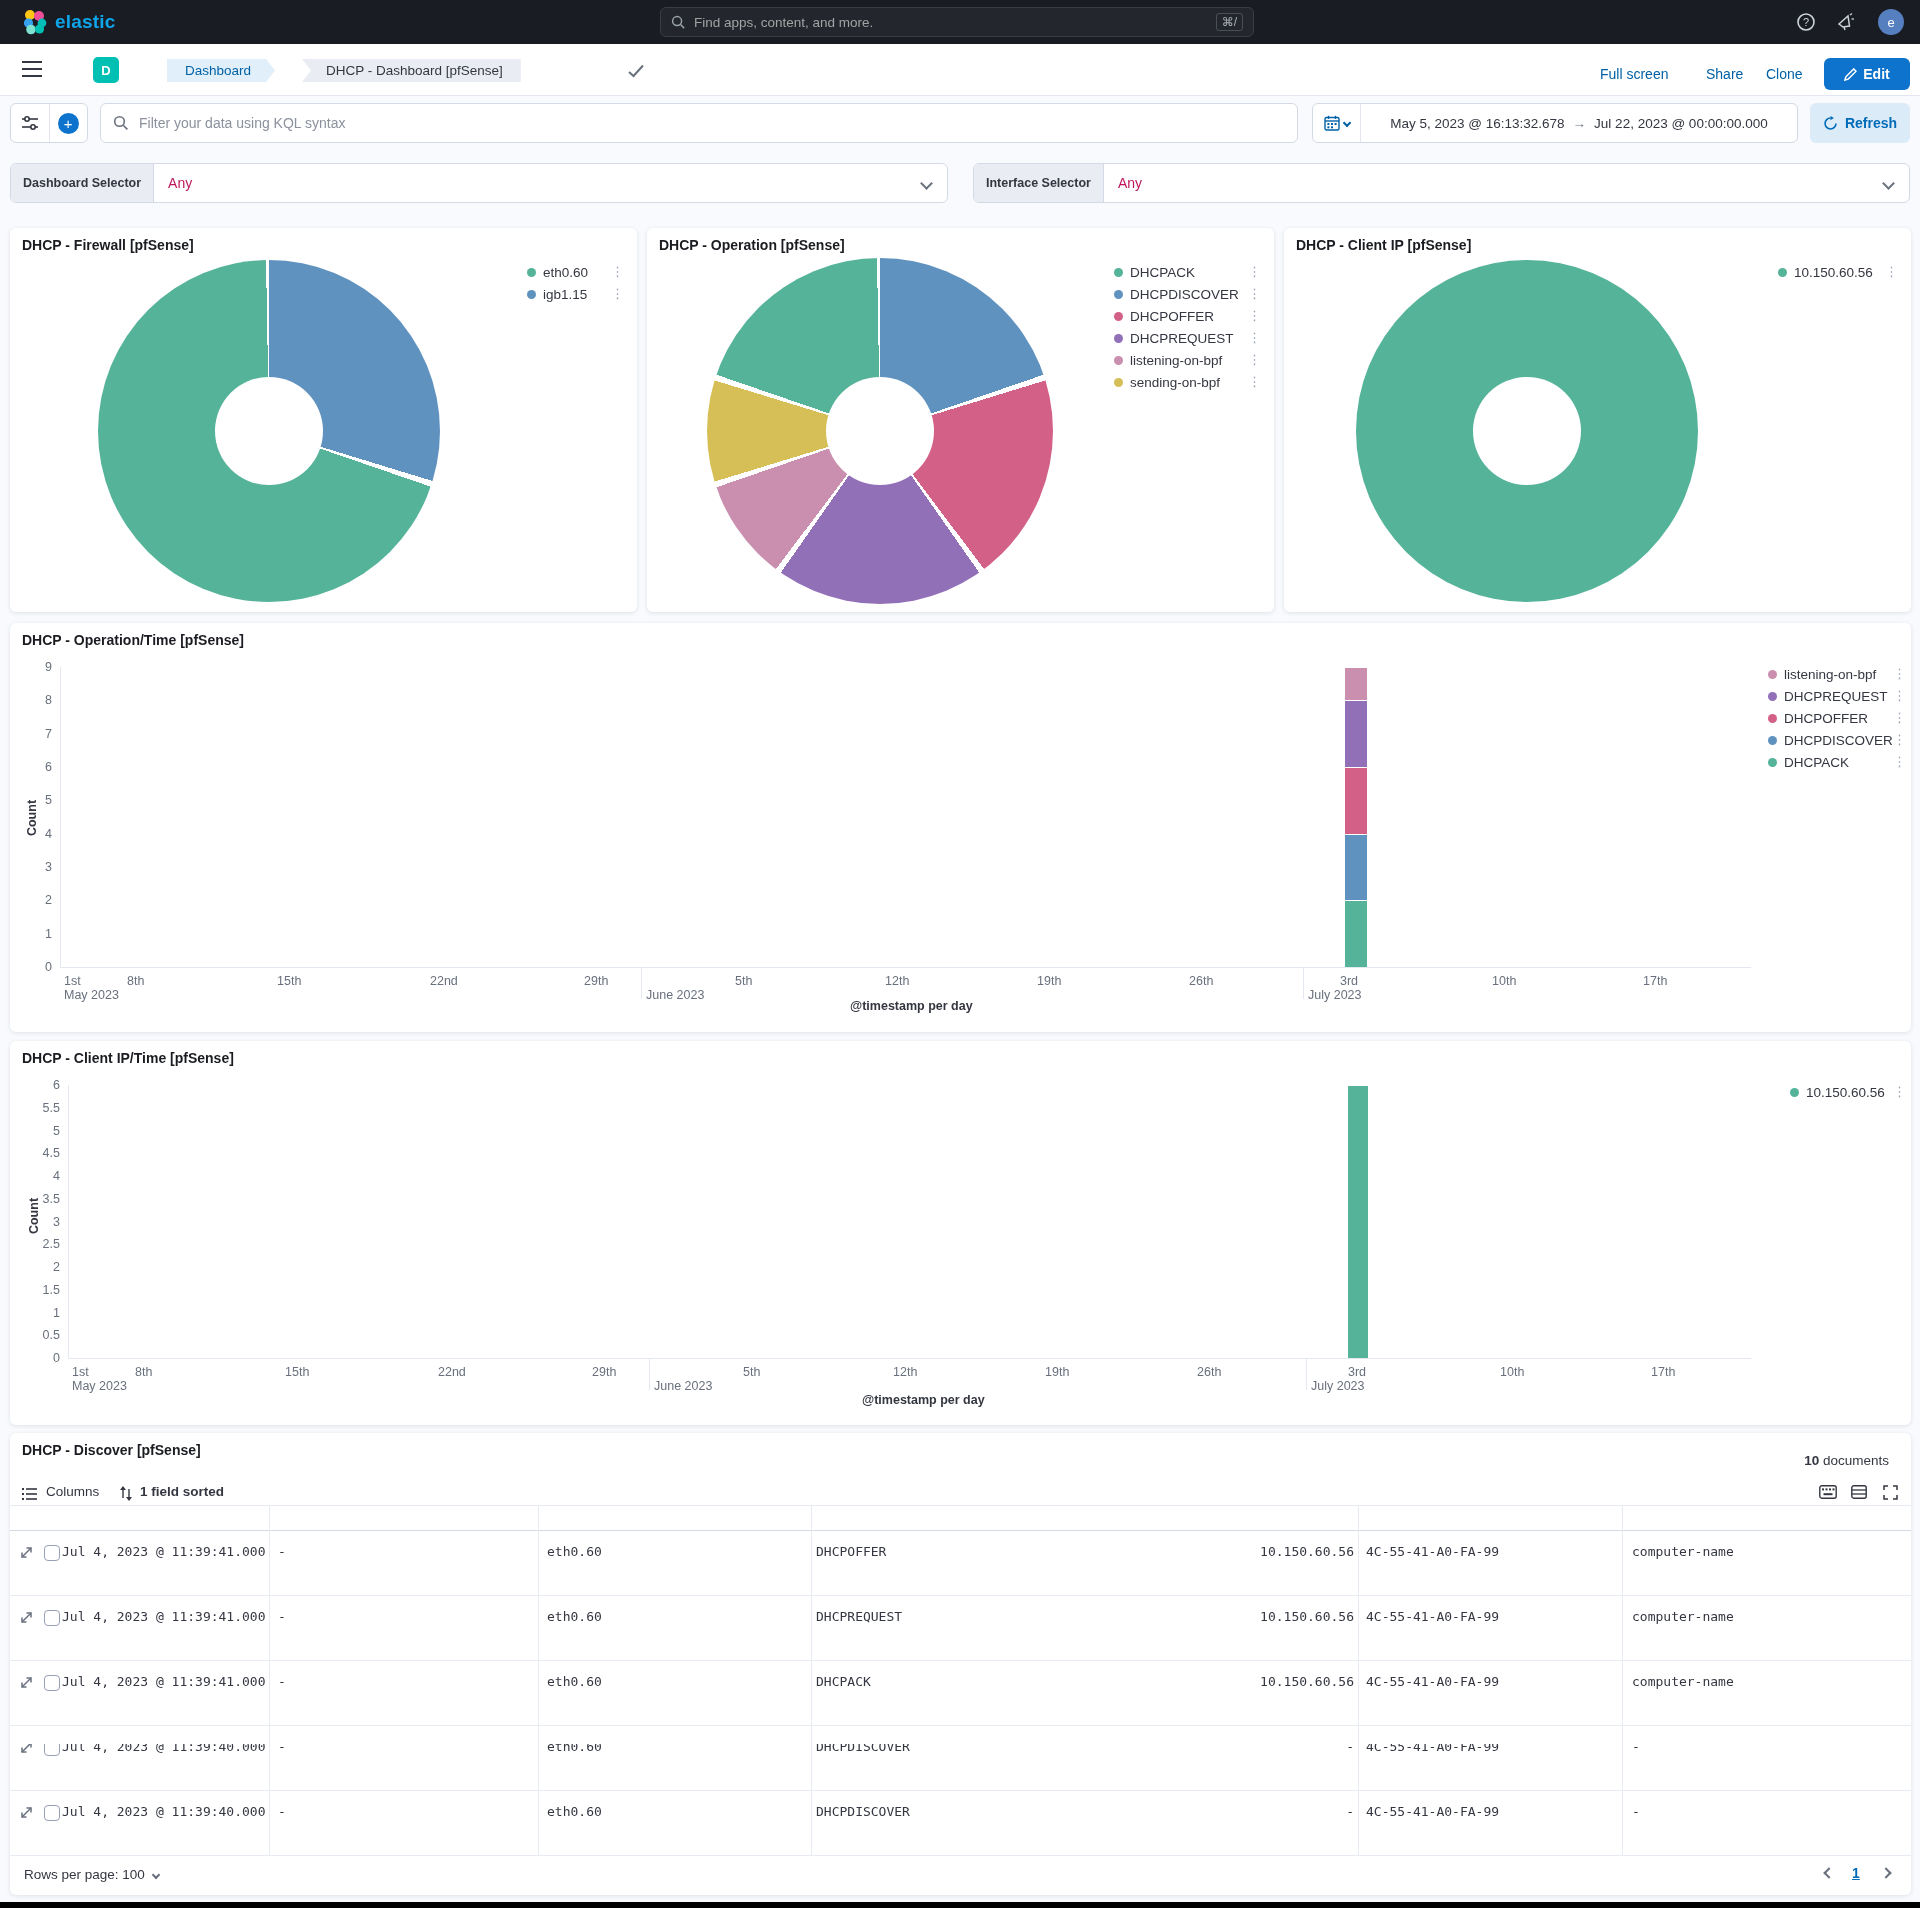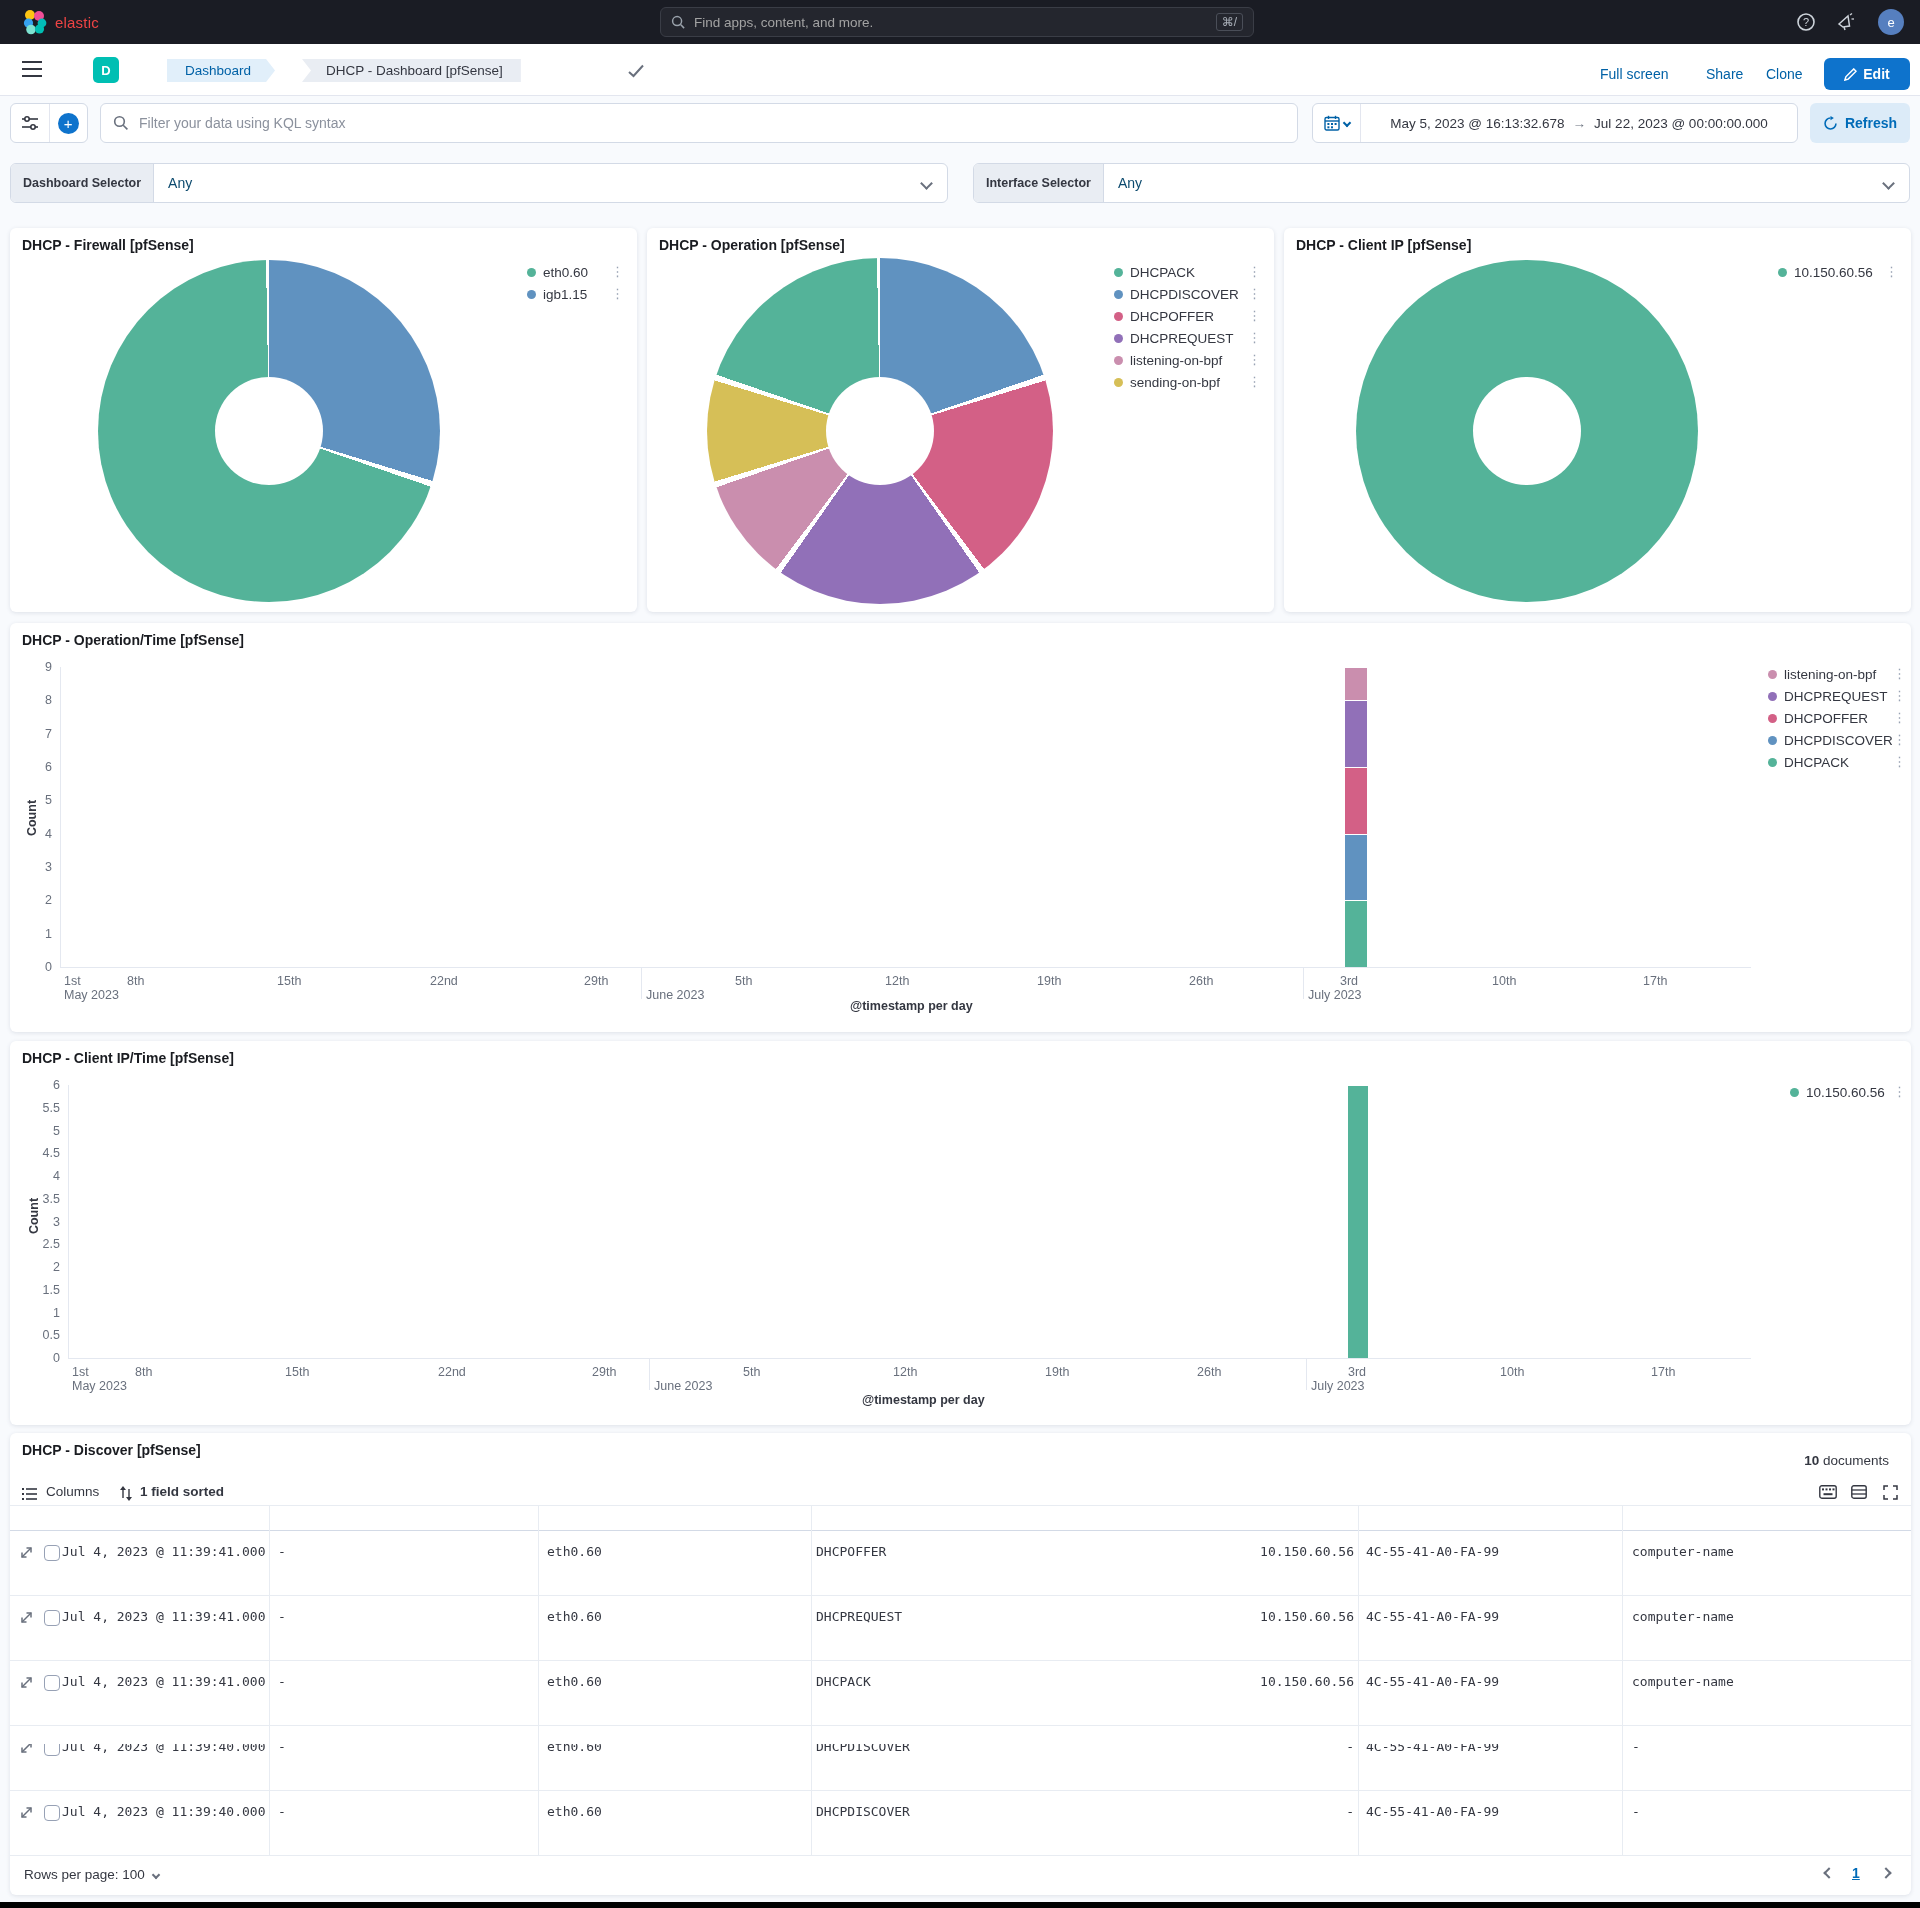--- a/index.html
+++ b/index.html
@@ -2,21 +2,21 @@
 <html><head>
 <meta charset="utf-8">
 <style>
   * { margin:0; padding:0; box-sizing:border-box; }
   html,body { width:1920px; height:1908px; overflow:hidden; background:#f8fafd;
     font-family:"Liberation Sans", sans-serif; color:#343741; }
   .abs { position:absolute; }
   
   #topbar { position:absolute; left:0; top:0; width:1920px; height:44px; background:#1a1c24; }
   #logo { position:absolute; left:22px; top:9px; display:flex; align-items:center; gap:8px; }
-  #logo span { color:#ef4444; font-size:15px; font-weight:400; letter-spacing:.2px; }
+  #logo span { color:#0ea5e9; font-size:19px; font-weight:700; letter-spacing:.2px; }
   #global-search { position:absolute; left:660px; top:7px; width:594px; height:30px;
     background:#24262e; border:1px solid #3a3d46; border-radius:6px; display:flex; align-items:center; padding:0 10px; }
   #global-search .ph { color:#a3a3a3; font-size:13.5px; margin-left:8px; flex:1; }
   #global-search .kbd { color:#aab0b9; font-size:12px; border:1px solid #4a4e58; border-radius:3px; padding:1px 5px; }
   .hdr-ic { position:absolute; top:12px; width:20px; height:20px; }
   #avatar { position:absolute; right:16px; top:9px; width:26px; height:26px; border-radius:50%;
     background:#567fbf; color:#fff; font-size:13px; display:flex; align-items:center; justify-content:center; }
   
   #navbar { position:absolute; left:0; top:44px; width:1920px; height:52px; background:#fff; border-bottom:1px solid #e3e6ef; }
   #hamburger { position:absolute; left:22px; top:16px; width:20px; height:18px; cursor:pointer; }
@@ -44,21 +44,21 @@
   #datepicker { position:absolute; left:1312px; top:103px; width:486px; height:40px; background:#fff;
     border:1px solid #d3dae6; border-radius:6px; display:flex; align-items:center; }
   #cal-seg { width:48px; height:100%; border-right:1px solid #e3e6ef; display:flex; align-items:center; justify-content:center; gap:4px; cursor:pointer;}
   #date-text { flex:1; display:flex; align-items:center; justify-content:center; gap:8px; font-size:13.5px; color:#343741; }
   #refresh-btn { position:absolute; left:1810px; top:103px; width:100px; height:40px; background:#dcebf8; color:#006bb8;
     border:none; border-radius:6px; font-size:14px; font-weight:600; display:flex; align-items:center; justify-content:center; gap:7px; cursor:pointer;}
   
   .selectbox { position:absolute; top:163px; height:40px; background:#fff; border:1px solid #d3dae6; border-radius:6px; display:flex; align-items:center; }
   .selectbox .lbl { height:100%; background:#e9edf3; border-right:1px solid #d3dae6; border-radius:5px 0 0 5px;
     display:flex; align-items:center; padding:0 12px; font-size:12.5px; font-weight:700; color:#343741; }
-  .selectbox .val { flex:1; padding:0 14px; font-size:14px; color:#0c4a6e; }
+  .selectbox .val { flex:1; padding:0 14px; font-size:14px; color:#be185d; }
   .chev { width:9px; height:9px; border-right:2px solid #69707d; border-bottom:2px solid #69707d; transform:rotate(45deg); margin-right:16px; }
   
   .panel { position:absolute; background:#fff; border-radius:6px; box-shadow:0 1px 4px rgba(62,78,104,.14); }
   .ptitle { position:absolute; left:12px; top:9px; font-size:14px; font-weight:700; color:#1a1c21; }
   
   .donut { position:absolute; border-radius:50%; }
   .hole { position:absolute; background:#fff; border-radius:50%; }
   #pie-interface { background:conic-gradient(#6092C0 0deg 107deg,#fff 107deg 109deg,#54B399 109deg 359deg,#fff 359deg 360deg); }
   #pie-operation { background:conic-gradient(#6092C0 0deg 71deg,#fff 71deg 73deg,#D36086 73deg 143deg,#fff 143deg 145deg,#9170B8 145deg 215deg,#fff 215deg 217deg,#CA8EAE 217deg 251deg,#fff 251deg 253deg,#D6BF57 253deg 287deg,#fff 287deg 289deg,#54B399 289deg 359deg,#fff 359deg 360deg); }
   #pie-clientip { background:#54B399; }

